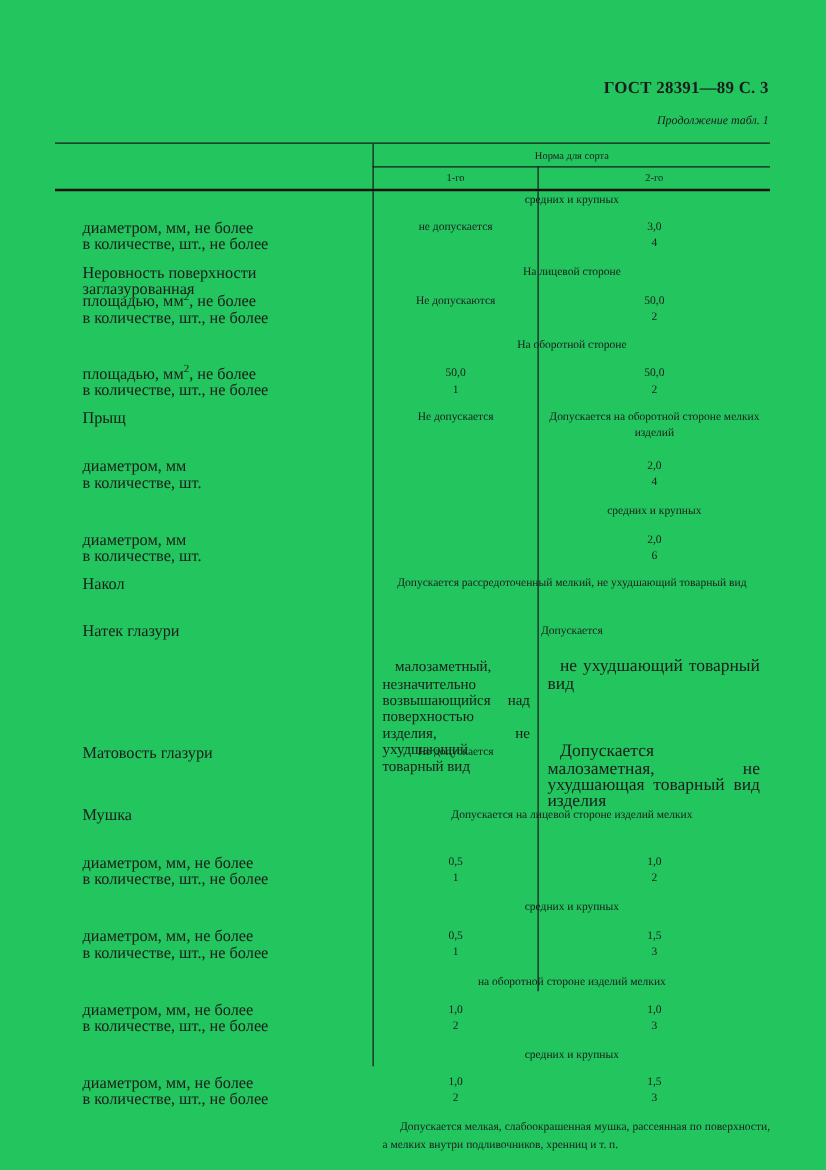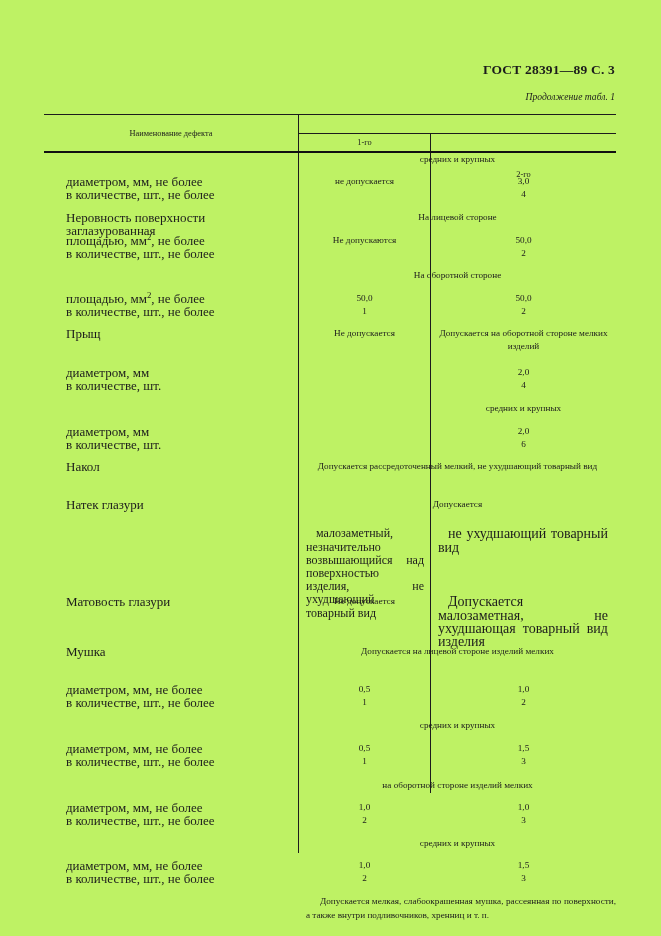--- a/index.html
+++ b/index.html
@@ -11,21 +11,21 @@
     width: 661px;
     height: 936px;
     position: relative;
     font-family: "Liberation Serif", "DejaVu Serif", serif;
     color: #1c1c1c;
     -webkit-font-smoothing: antialiased;
   }
   .page {
     position: absolute;
     inset: 0;
-    background: #bef264;
+    background: #22c55e;
     overflow: hidden;
   }
 
   
   .doc-header {
     position: absolute;
     top: 62px;
     right: 46px;
     font-size: 13.5px;
     font-weight: bold;
@@ -77,21 +77,20 @@
   }
   .th-s1 {
     position: absolute; left: 255px; width: 131px; top: 18px; height: 18px;
     display: flex; align-items: center; justify-content: center;
     font-size: 8.4px;
   }
   .th-s2 {
     position: absolute; left: 387px; right: 0; top: 18px; height: 18px;
     display: flex; align-items: center; justify-content: center;
     font-size: 8.4px;
-    margin-top: 32px;
   }
 
   
   .tbody {
     position: relative;
     height: 736px;
   }
   .tbody > .vline-a {
     position: absolute; left: 254px; top: 0; height: 700px;
     width: 1px; background: #1c1c1c;
@@ -147,21 +146,21 @@
   <div class="cont-note">Продолжение табл. 1</div>
 
   <div class="tbl">
 
     <div class="rule-top"></div>
 
     <div class="thead">
       <div class="vline"></div>
       <div class="hsplit"></div>
       <div class="vline2"></div>
-      <div class="th-name">Наименование дефекта</div>
+      <div class="th-norm">Норма для сорта</div>
       <div class="th-s1">1-го</div>
       <div class="th-s2">2-го</div>
     </div>
 
     <div class="rule-thick"></div>
 
     <div class="tbody">
       <div class="vline-a"></div>
       <div class="vline-b"></div>
 
@@ -313,18 +312,18 @@
         <div class="c2">1,0</div>
         <div class="c3">1,5</div>
       </div>
       <div class="row" style="top:719px;">
         <div class="c1">в количестве, шт., не более</div>
         <div class="c2">2</div>
         <div class="c3">3</div>
       </div>
 
       <div class="row" style="top:742px;">
-        <div class="span-just">Допускается мелкая, слабоокрашенная мушка, рассеянная по поверхности, а также внутри подливочников, хренниц и т. п.</div>
+        <div class="span-just">Допускается мелкая, слабоокрашенная мушка, рассеянная по поверхности, а мелких внутри подливочников, хренниц и т. п.</div>
       </div>
 
     </div>
   </div>
 </div>
 
 </body></html>

